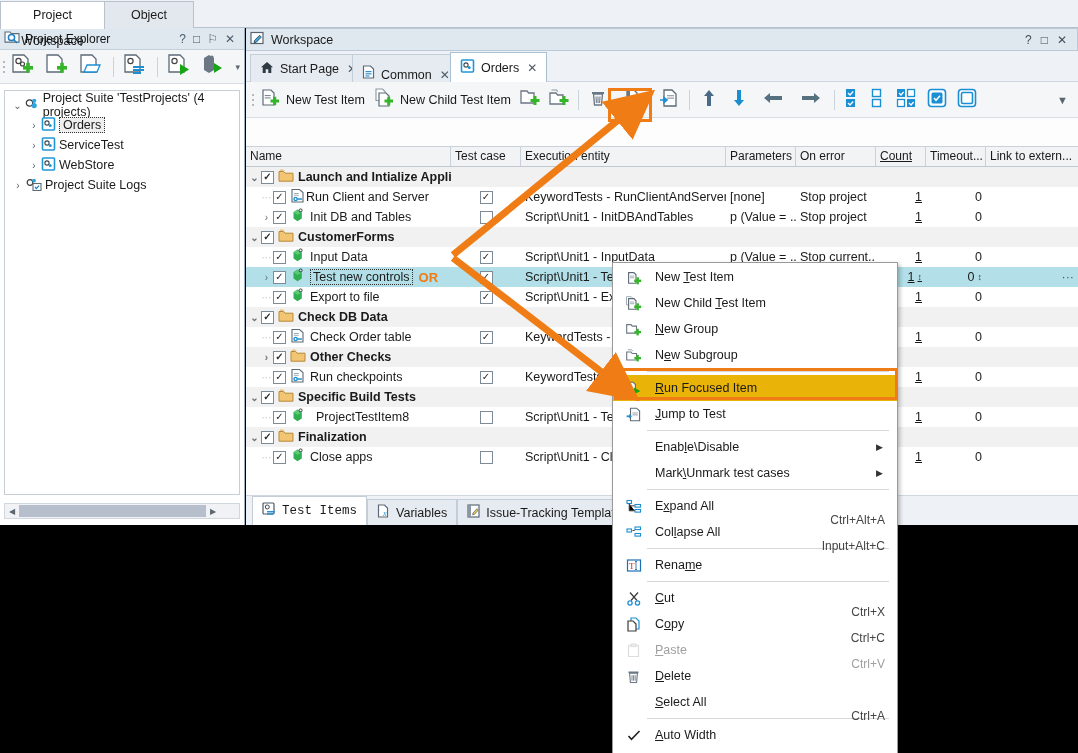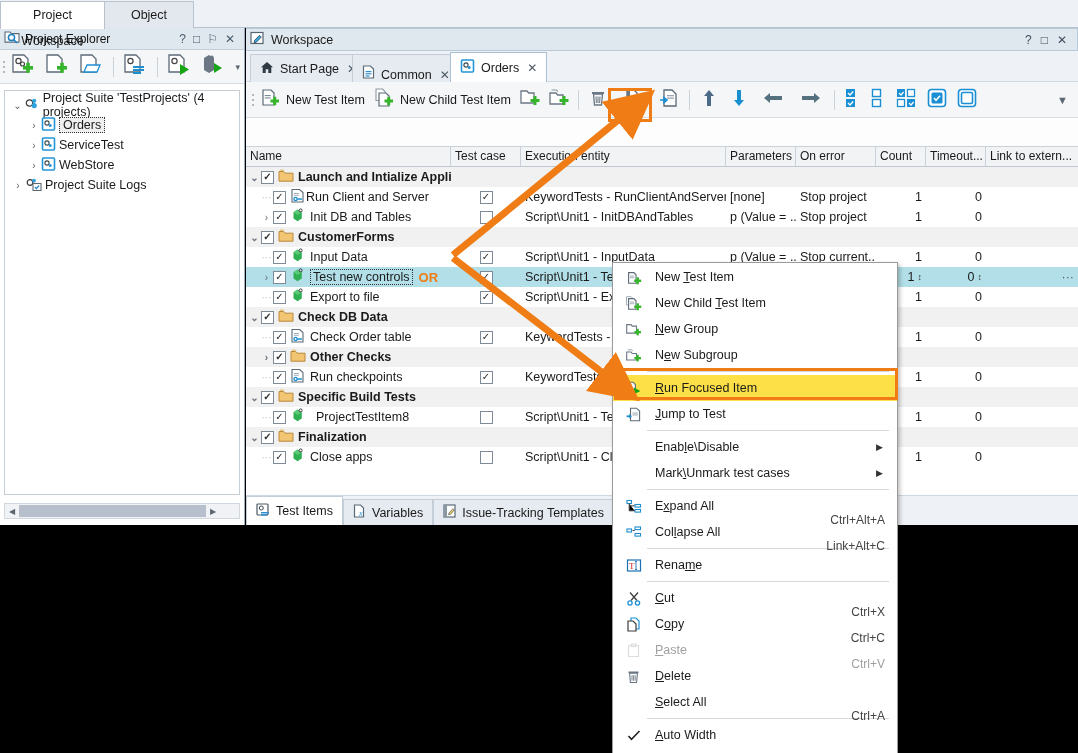--- a/index.html
+++ b/index.html
@@ -100,21 +100,21 @@
   .ghead div { border-right:1px solid #c9d2da; padding:2px 4px; overflow:hidden; white-space:nowrap; }
   .grow { display:flex; height:20px; font-size:12.5px; align-items:center; }
   .grow.group { background:#f1f1f1; font-weight:bold; }
   .grow.selrow { background:#b2dfe8; }
   .gcell { padding:0 4px; overflow:hidden; white-space:nowrap; display:flex; align-items:center; }
   .c-name  { width:205px; }
   .c-case  { width:70px; justify-content:center; }
   .c-exec  { width:205px; }
   .c-par   { width:70px; }
   .c-err   { width:80px; }
-  .c-cnt   { width:50px; justify-content:flex-end; }
+  .c-cnt   { width:50px; justify-content:flex-end;text-decoration:underline; }
   .c-tmo   { width:60px; justify-content:flex-end; }
   .c-link  { width:92px; }
 
   .chk { width:13px; height:13px; border:1px solid #7e8b96; background:#fff;
      display:inline-flex; align-items:center; justify-content:center;
      font-size:10px; color:#2a2a2a; line-height:1; flex:0 0 auto; }
   .twist { width:13px; text-align:center; color:#66707a; font-size:10px; flex:0 0 auto; }
 
   .bottom-tabs { position:absolute; left:0; right:0; bottom:0; height:30px;
      background:#eef1f5; border-top:1px solid #cfd8e0; display:flex; align-items:flex-end; }
@@ -128,21 +128,21 @@
     background:#ffffff; border:1px solid #9a9a9a;
     box-shadow: 2px 2px 4px rgba(0,0,0,.25); z-index:40;
     padding:1px 0;
   }
   .mi { display:flex; align-items:center; height:26px; padding:0 6px 0 8px; font-size:12.5px; position:relative; }
   .mi .mic { width:26px; display:flex; align-items:center; justify-content:center; flex:0 0 auto; }
   .mi .mlabel { margin-left:8px; }
   .mi .macc { margin-left:auto; color:#444; font-size:12px; padding-right:6px;margin-top:28px; }
   .mi .marrow { margin-left:auto; font-size:9px; color:#333; padding-right:8px; }
   .mi.disabled .mlabel, .mi.disabled .macc { color:#a0a0a0; }
-  .mi.hl { background:#fde047;text-align:right; }
+  .mi.hl { background:#eab308;text-align:right; }
   .msep { height:1px; background:#d8d8d8; margin:3px 8px 3px 34px; }
   .u { text-decoration: underline; }
 
   
   .ann { position:absolute; z-index:60; pointer-events:none; }
   .obox { position:absolute; border:3px solid #ef7c14; z-index:60; }
 
   .icon { display:inline-block; flex:0 0 auto; }
 </style>
 </head>
@@ -827,21 +827,21 @@
             <div class="gcell c-par"></div>
             <div class="gcell c-err"></div>
             <div class="gcell c-cnt">1</div>
             <div class="gcell c-tmo">0</div>
             <div class="gcell c-link" style="justify-content: flex-end; color: rgb(85, 85, 85);"></div>
           </div>
         </div>
   </div>
 
   <div class="bottom-tabs">
-    <div class="btab active" style="">
+    <div class="btab active" style="margin-left:6px;font-family:Liberation Mono, monospace;">
       <span class="icon">
         <svg width="15" height="14" viewBox="0 0 15 14">
           <rect x="1" y="1" width="11" height="11" rx="1" fill="#fff" stroke="#4c5a66" stroke-width="1.2"></rect>
           <circle cx="5.3" cy="5" r="2" fill="none" stroke="#37474f" stroke-width="1"></circle>
           <rect x="5" y="9" width="8" height="1.5" fill="#2f8fd0"></rect>
           <rect x="5" y="11.2" width="6" height="1.5" fill="#2f8fd0"></rect>
         </svg>
       </span>
       <span>Test Items</span>
     </div>
@@ -974,21 +974,21 @@
       <div class="mi">
         <span class="mic">
           <svg width="16" height="15" viewBox="0 0 16 15">
             <rect x="1" y="4" width="4.5" height="3" fill="none" stroke="#1d8fd1" stroke-width="1.1"></rect>
             <rect x="9" y="2" width="5.5" height="2.6" fill="none" stroke="#1d8fd1" stroke-width="1.1"></rect>
             <rect x="9" y="8.5" width="5.5" height="2.6" fill="none" stroke="#1d8fd1" stroke-width="1.1"></rect>
             <path d="M6.5 5.5h2.2" stroke="#444" stroke-width="1"></path>
           </svg>
         </span>
         <span class="mlabel">Col<span class="u">l</span>apse All</span>
-        <span class="macc">Link+Alt+C</span>
+        <span class="macc">Input+Alt+C</span>
       </div>
       <div class="msep"></div>
       <div class="mi">
         <span class="mic">
           <svg width="16" height="15" viewBox="0 0 16 15">
             <rect x="1.5" y="2" width="13" height="11" fill="#fff" stroke="#1d6fb5" stroke-width="1.2"></rect>
             <text x="3" y="11" font-size="9" font-family="Liberation Serif, serif" fill="#d02020">T</text>
             <path d="M10 3.5v8M9 3.5h2M9 11.5h2" stroke="#1d6fb5" stroke-width=".9"></path>
           </svg>
         </span>

